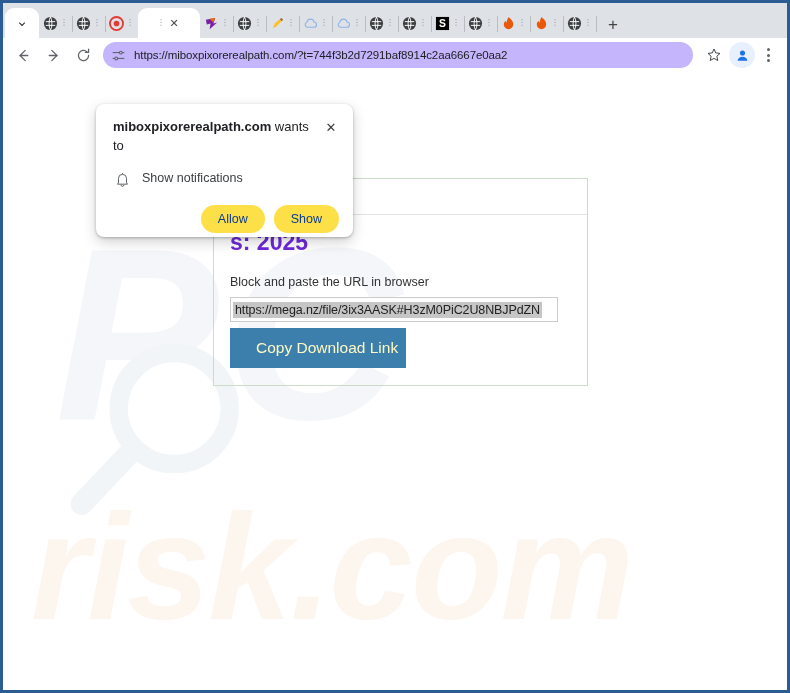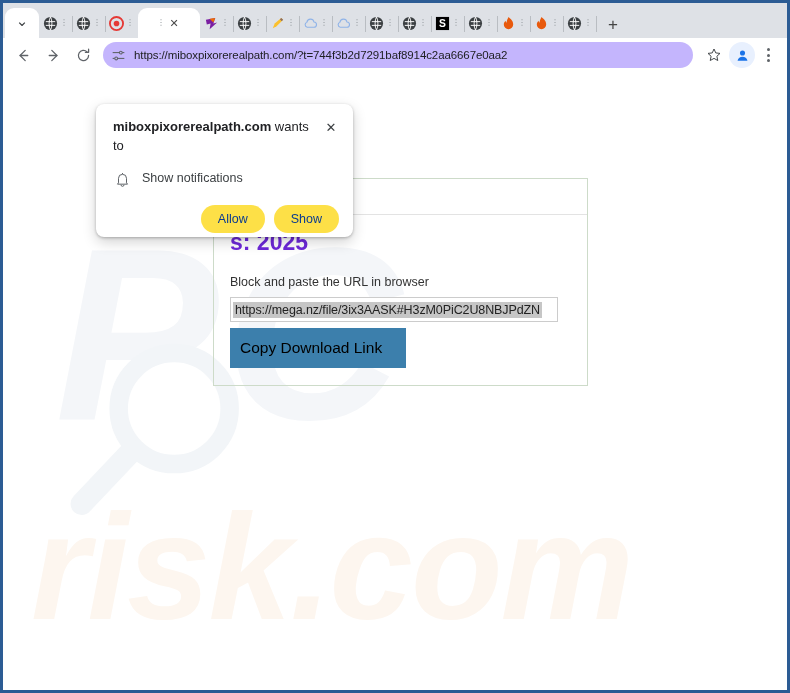--- a/index.html
+++ b/index.html
@@ -192,24 +192,24 @@
     color: #222;
     background: #c6c6c6;
     white-space: nowrap;
     padding: 1px 2px;
     letter-spacing: -0.1px;
   }
   .copybtn {
     margin-top: 6px;
     width: 176px; height: 40px;
     background: #3c7fac;
-    color: #000000;
+    color: #fef9c3;
     font-size: 15.5px;
     display: flex; align-items: center;
-    padding-left: 10px;
+    padding-left: 26px;
     border: none;
     font-family: "Liberation Sans", sans-serif;
   }
 
   
   .permpopup {
     position: absolute;
     left: 93px; top: 32px;
     width: 257px; height: 133px;
     background: #ffffff;

